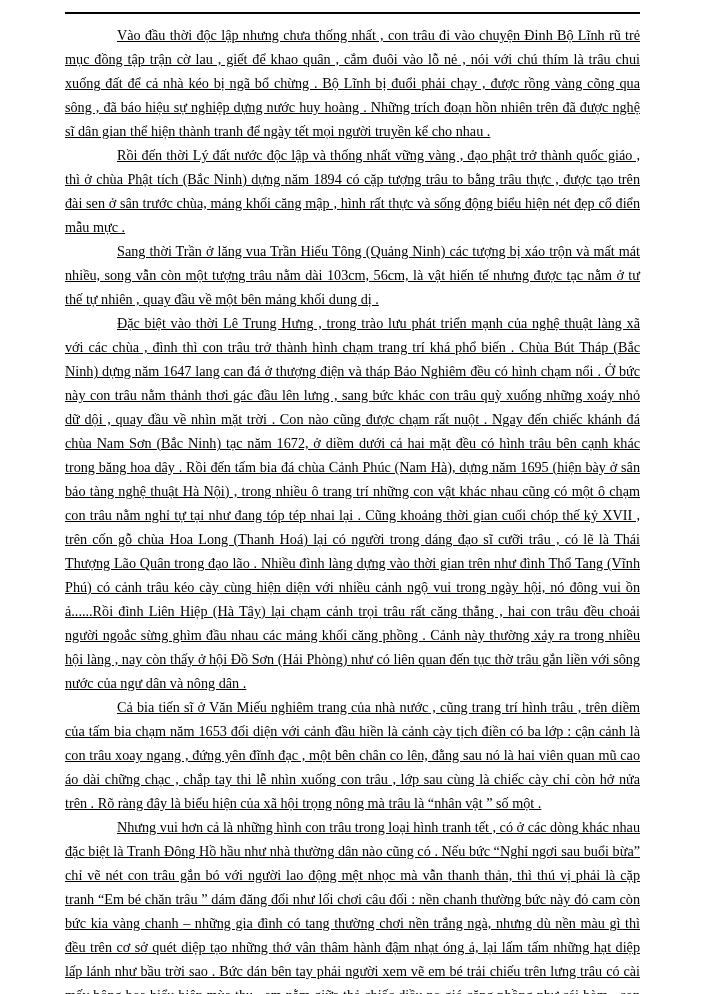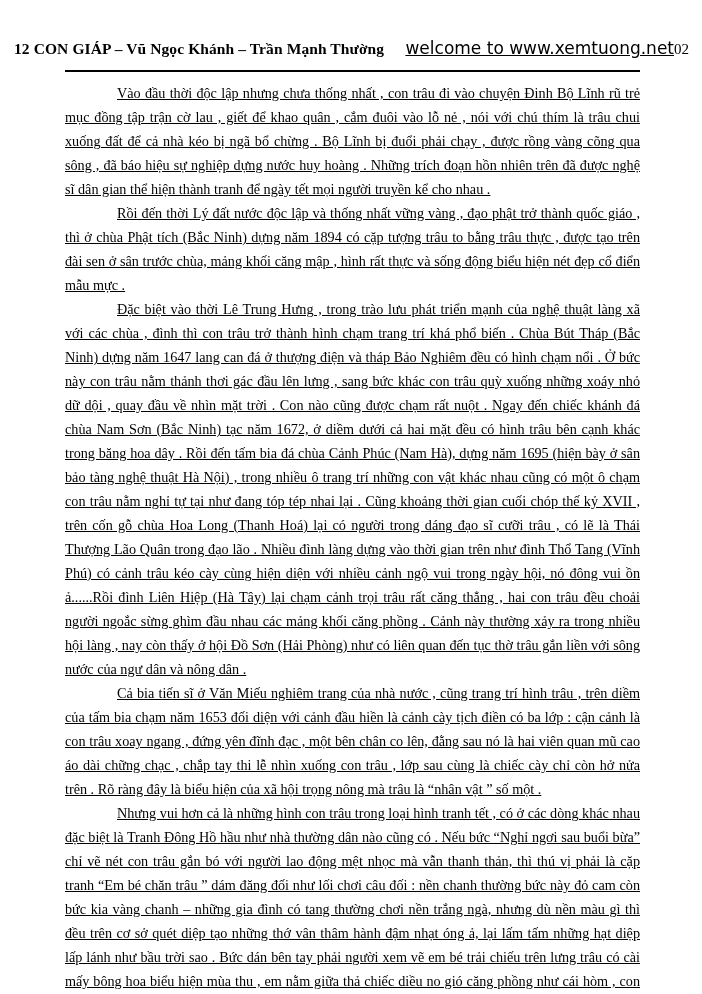--- a/index.html
+++ b/index.html
@@ -60,30 +60,25 @@
     margin: 0;
     padding: 0;
     text-indent: 52px;
   }
 </style>
 </head>
 <body>
 
 <div class="page">
 
-  <div class="header">
-    <span class="header-title">12 CON GIÁP – Vũ Ngọc Khánh – Trần Mạnh Thường</span>
-    <span class="header-right">
-      <span class="header-link">welcome to www.xemtuong.net</span><span class="page-number">02</span>
-    </span>
-  </div>
 
   <div class="divider"></div>
 
   <div class="content">
     <p>Vào đầu thời độc lập nhưng chưa thống nhất , con trâu đi vào chuyện Đinh Bộ Lĩnh rũ trẻ mục đồng tập trận cờ lau , giết để khao quân , cắm đuôi vào lỗ nẻ , nói với chú thím là trâu chui xuống đất để cả nhà kéo bị ngã bổ chừng . Bộ Lĩnh bị đuổi phải chạy , được rồng vàng cõng qua sông , đã báo hiệu sự nghiệp dựng nước huy hoàng . Những trích đoạn hồn nhiên trên đã được nghệ sĩ dân gian thể hiện thành tranh để ngày tết mọi người truyền kể cho nhau .</p>
     <p>Rồi đến thời Lý đất nước độc lập và thống nhất vững vàng , đạo phật trở thành quốc giáo , thì ở chùa Phật tích (Bắc Ninh) dựng năm 1894 có cặp tượng trâu to bằng trâu thực , được tạo trên đài sen ở sân trước chùa, mảng khối căng mập , hình rất thực và sống động biểu hiện nét đẹp cổ điển mẫu mực .</p>
+    <p>Sang thời Trần ở lăng vua Trần Hiếu Tông (Quảng Ninh) các tượng bị xáo trộn và mất mát nhiều, song vẫn còn một tượng trâu nằm dài 103cm, 56cm, là vật hiến tế nhưng được tạc nằm ở tư thế tự nhiên , quay đầu về một bên mảng khối dung dị .</p>
     <p>Đặc biệt vào thời Lê Trung Hưng , trong trào lưu phát triển mạnh của nghệ thuật làng xã với các chùa , đình thì con trâu trở thành hình chạm trang trí khá phổ biến . Chùa Bút Tháp (Bắc Ninh) dựng năm 1647 lang can đá ở thượng điện và tháp Bảo Nghiêm đều có hình chạm nổi . Ở bức này con trâu nằm thảnh thơi gác đầu lên lưng , sang bức khác con trâu quỳ xuống những xoáy nhỏ dữ dội , quay đầu về nhìn mặt trời . Con nào cũng được chạm rất nuột . Ngay đến chiếc khánh đá chùa Nam Sơn (Bắc Ninh) tạc năm 1672, ở diềm dưới cả hai mặt đều có hình trâu bên cạnh khác trong băng hoa dây . Rồi đến tấm bia đá chùa Cảnh Phúc (Nam Hà), dựng năm 1695 (hiện bày ở sân bảo tàng nghệ thuật Hà Nội) , trong nhiều ô trang trí những con vật khác nhau cũng có một ô chạm con trâu nằm nghỉ tự tại như đang tóp tép nhai lại . Cũng khoảng thời gian cuối chóp thế kỷ XVII , trên cốn gỗ chùa Hoa Long (Thanh Hoá) lại có người trong dáng đạo sĩ cưỡi trâu , có lẽ là Thái Thượng Lão Quân trong đạo lão . Nhiều đình làng dựng vào thời gian trên như đình Thổ Tang (Vĩnh Phú) có cảnh trâu kéo cày cùng hiện diện với nhiều cảnh ngộ vui trong ngày hội, nó đông vui ồn ả......Rồi đình Liên Hiệp (Hà Tây) lại chạm cảnh trọi trâu rất căng thẳng , hai con trâu đều choải người ngoắc sừng ghìm đầu nhau các mảng khối căng phồng . Cảnh này thường xảy ra trong nhiều hội làng , nay còn thấy ở hội Đồ Sơn (Hải Phòng) như có liên quan đến tục thờ trâu gắn liền với sông nước của ngư dân và nông dân .</p>
     <p>Cả bia tiến sĩ ở Văn Miếu nghiêm trang của nhà nước , cũng trang trí hình trâu , trên diềm của tấm bia chạm năm 1653 đối diện với cảnh đầu hiền là cảnh cày tịch điền có ba lớp : cận cảnh là con trâu xoay ngang , đứng yên đĩnh đạc , một bên chân co lên, đằng sau nó là hai viên quan mũ cao áo dài chững chạc , chắp tay thi lễ nhìn xuống con trâu , lớp sau cùng là chiếc cày chỉ còn hở nửa trên . Rõ ràng đây là biểu hiện của xã hội trọng nông mà trâu là “nhân vật ” số một .</p>
     <p>Nhưng vui hơn cả là những hình con trâu trong loại hình tranh tết , có ở các dòng khác nhau đặc biệt là Tranh Đông Hồ hầu như nhà thường dân nào cũng có . Nếu bức “Nghỉ ngơi sau buổi bừa” chỉ vẽ nét con trâu gắn bó với người lao động mệt nhọc mà vẫn thanh thản, thì thú vị phải là cặp tranh “Em bé chăn trâu ” dám đăng đối như lối chơi câu đối : nền chanh thường bức này đỏ cam còn bức kia vàng chanh – những gia đình có tang thường chơi nền trắng ngà, nhưng dù nền màu gì thì đều trên cơ sở quét diệp tạo những thớ vân thâm hành đậm nhạt óng ả, lại lấm tấm những hạt diệp lấp lánh như bầu trời sao . Bức dán bên tay phải người xem vẽ em bé trải chiếu trên lưng trâu có cài mấy bông hoa biểu hiện mùa thu , em nằm giữa thả chiếc diều no gió căng phồng như cái hòm , con trâu quay đầu lại quay đầu xem tranh . Phía trê đầu trâu tham gia vào bố cục cho tờ tranh đầy đặn có hai hàng dọc của câu Nhất rương phúc lộc điền mang ý nghĩa Cánh diều no phúc lộc (chữ rương còn đọc là tương thụ hay tướng ) , ở đây gắn bó hòm gió .Bức</p>
   </div>
 
 </div>
 
 </body></html>

